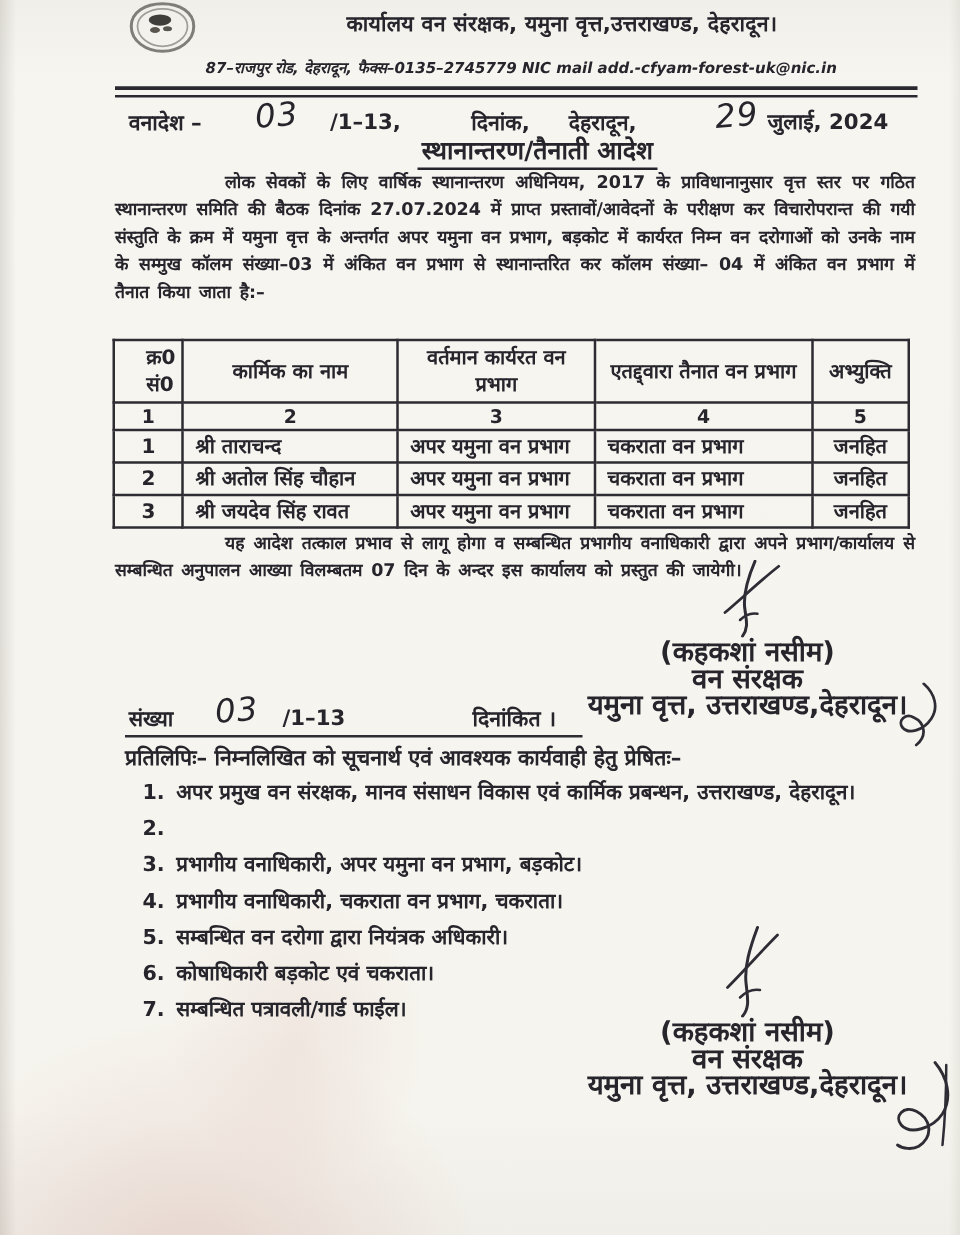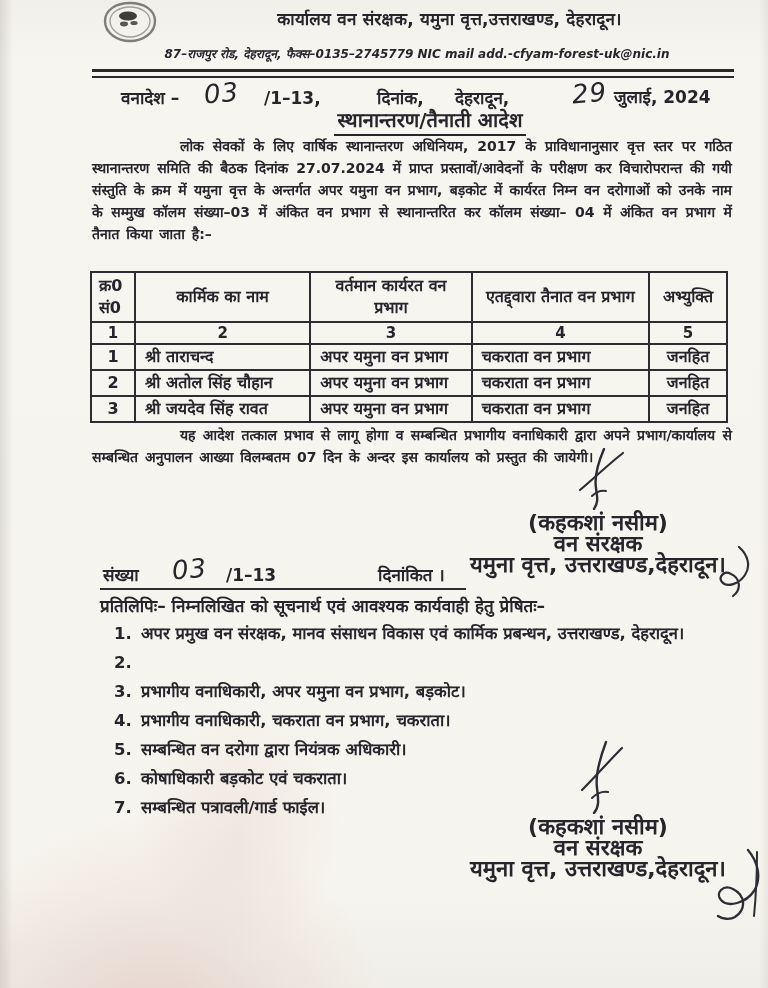--- a/index.html
+++ b/index.html
@@ -55,21 +55,21 @@
     text-align: justify; text-indent: 88px; word-spacing: 2px;
   }
   .para1 { top: 135px; }
   .para2 { top: 424px; }
 
   
   .tbl-wrap { left: 90px; top: 271px; width: 638px; }
   table { width: 100%; border-collapse: collapse; font-size: 16px; font-weight: 700; color: #26252c; }
   th, td { border: 2px solid #2d2c32; padding: 1px 5px; vertical-align: middle; }
   thead th { text-align: center; line-height: 22px; height: 50px; font-weight: 700; }
-  thead th:first-child { text-align: left; padding-left: 7px; }
+  thead th:first-child { text-align: left; padding-left: 25px; }
   tr.numrow td { text-align: center; height: 22px; line-height: 18px; font-size: 15px; }
   tbody.rows td { height: 26px; line-height: 22px; }
   tbody.rows td:nth-child(1), tbody.rows td:nth-child(5) { text-align: center; }
   tbody.rows td:nth-child(2), tbody.rows td:nth-child(3), tbody.rows td:nth-child(4) { text-align: left; padding-left: 9px; }
 
   
   .sig { width: 300px; text-align: center; font-size: 22px; font-weight: 600; line-height: 21px; }
   .sig1 { left: 448px; top: 448px; }
   .sig2 { left: 448px; top: 740px; }
   .sig-stroke { display: block; margin: 0 auto 2px auto; }
@@ -106,21 +106,21 @@
       <ellipse cx="26" cy="24" rx="4" ry="2.4" fill="#59564f"></ellipse>
       <ellipse cx="36" cy="23" rx="3.6" ry="2" fill="#59564f"></ellipse>
     </svg>
   </div>
   <div class="abs office-title">कार्यालय वन संरक्षक, यमुना वृत्त,उत्तराखण्ड, देहरादून।</div>
   <div class="abs address-line">87–राजपुर रोड, देहरादून, फैक्स–0135–2745779 NIC mail add.-cfyam-forest-uk@nic.in</div>
   <div class="abs rule-a"></div>
   <div class="abs rule-b"></div>
 
   <div class="abs ref-line">
-    <span style="left:103px; top:6px;margin-left:18px;">वनादेश –</span>
+    <span style="left:103px; top:6px;">वनादेश –</span>
     <span class="hw" style="left:204px; top:-2px;">03</span>
     <span style="left:264px; top:8px;">/1–13,</span>
     <span style="left:377px; top:6px;">दिनांक,</span>
     <span style="left:455px; top:6px;">देहरादून,</span>
     <span class="hw" style="left:572px; top:-2px;">29</span>
     <span style="left:614px; top:5px;">जुलाई, 2024</span>
   </div>
 
   <div class="abs order-title">
     <span>स्थानान्तरण/तैनाती आदेश</span>

